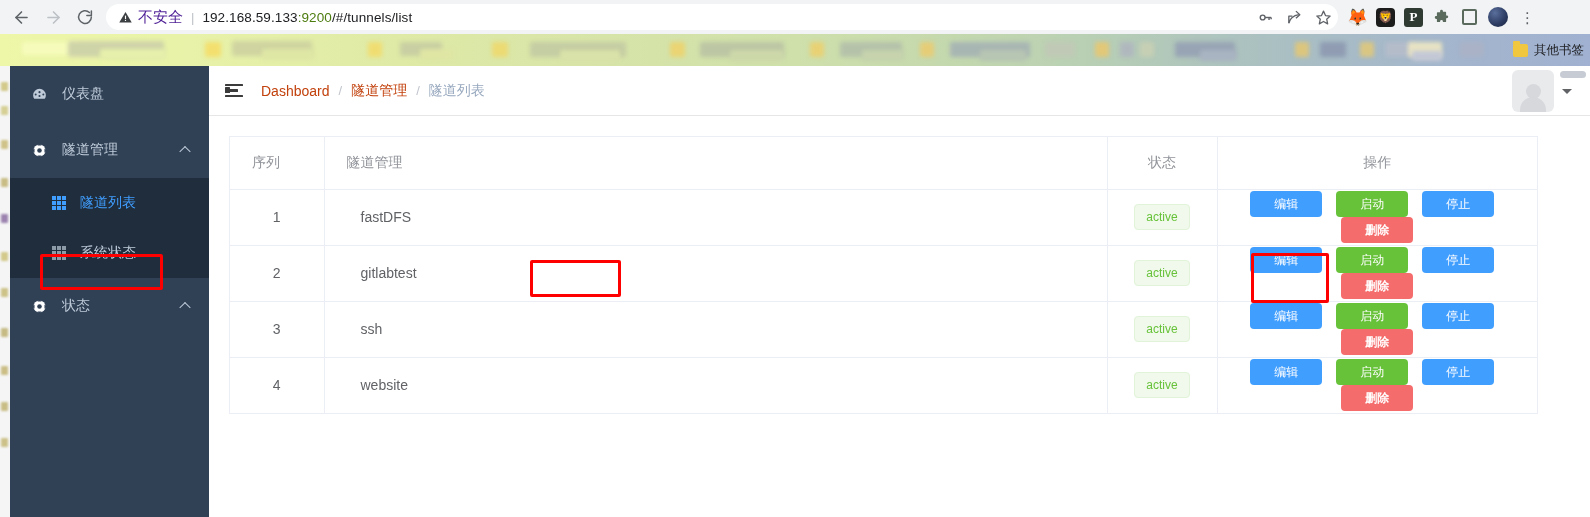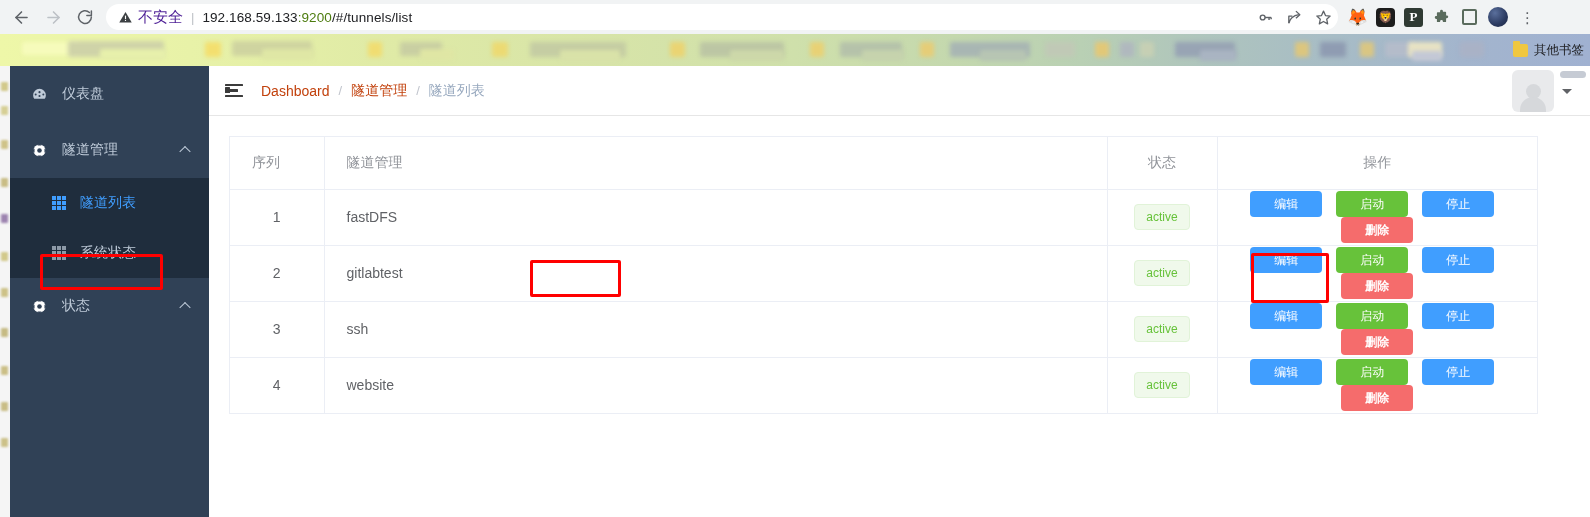--- a/index.html
+++ b/index.html
@@ -175,21 +175,21 @@
     font-weight: normal; font-size: 14px; color: #909399;
     height: 52px; border-bottom: 1px solid #ebeef5;
     border-right: 1px solid #ebeef5;
     text-align: left; padding-left: 22px; background: #fff;
   }
   th.c-center { text-align: center; padding-left: 0; }
   th:last-child { border-right: none; }
   td {
     font-size: 14px; color: #606266; height: 56px;
     border-bottom: 1px solid #ebeef5; border-right: 1px solid #ebeef5;
-    padding-left: 22px; vertical-align: middle;
+    padding-left: 36px; vertical-align: middle;
   }
   td.c-center { text-align: center; padding-left: 0; }
   td:last-child { border-right: none; }
   .col-idx { width: 94px; }
   .col-status { width: 110px; }
   .col-ops { width: 320px; }
   .badge {
     display: inline-block; padding: 0 11px; height: 26px; line-height: 24px;
     font-size: 12px; color: #67c23a; background: #f0f9eb;
     border: 1px solid #e1f3d8; border-radius: 4px;

